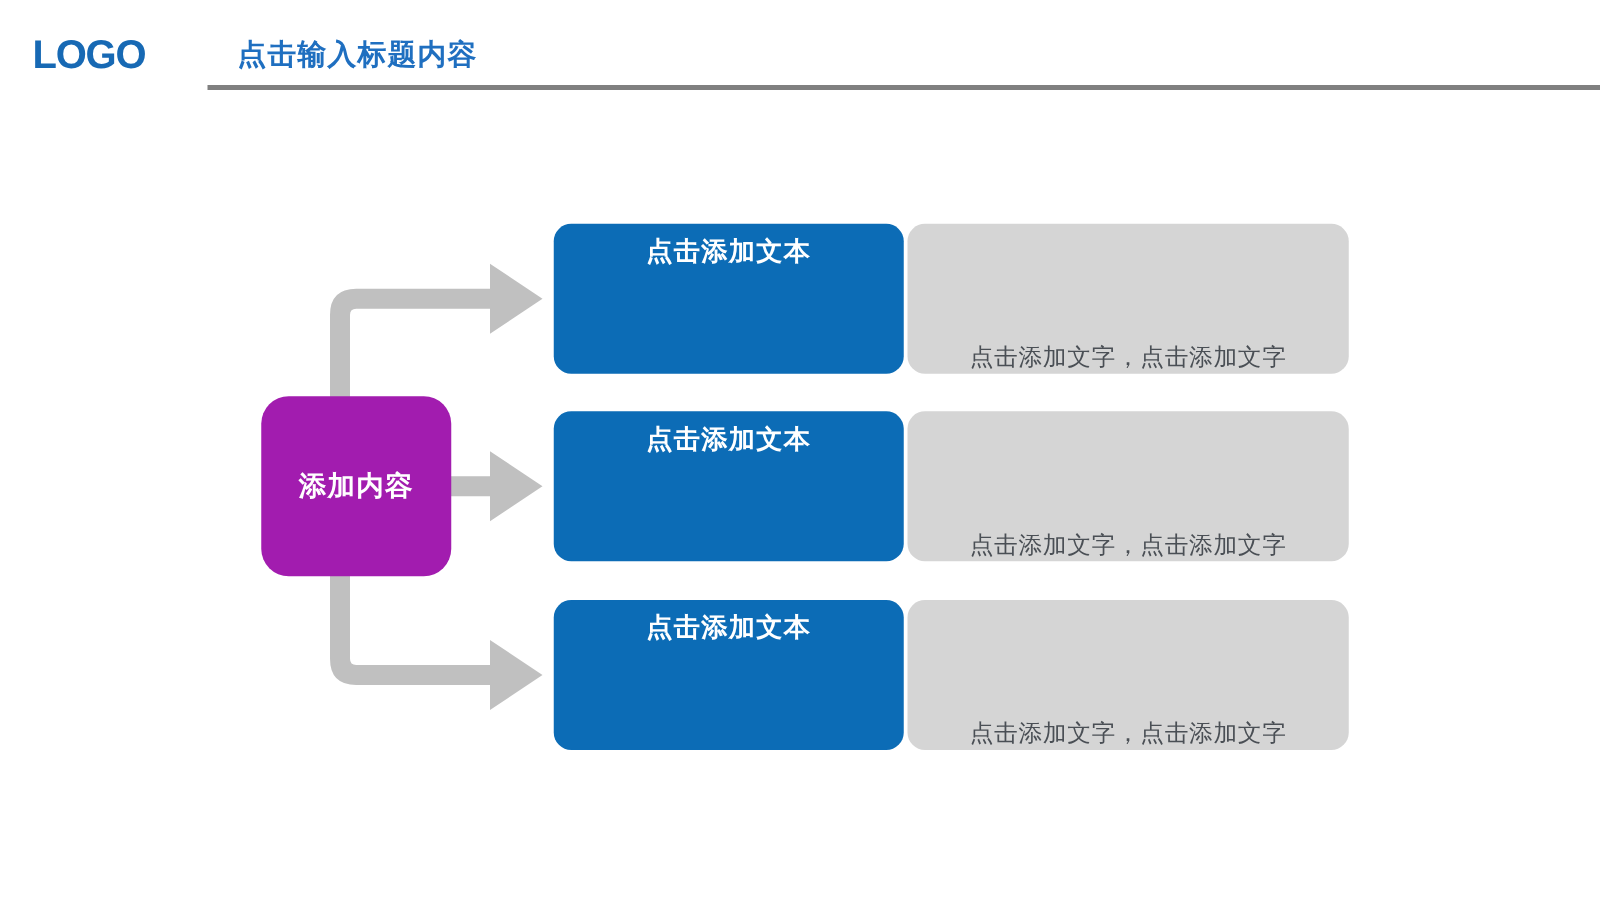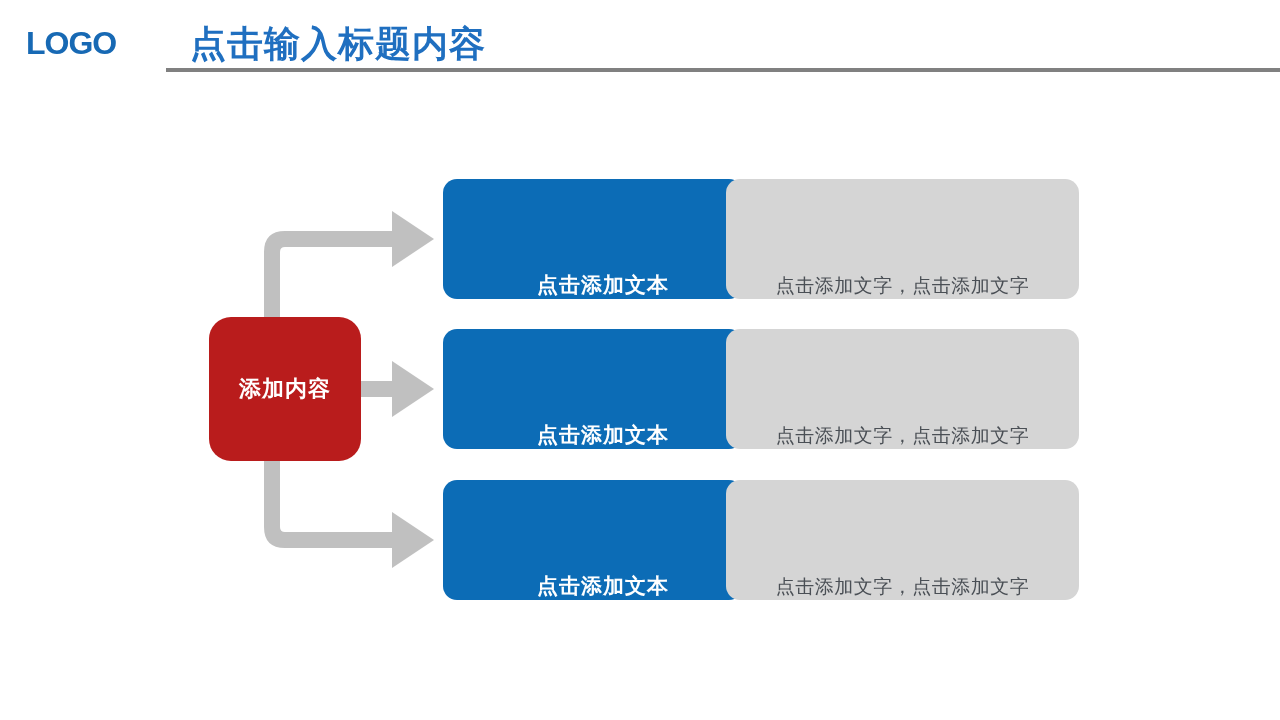--- a/index.html
+++ b/index.html
@@ -31,21 +31,21 @@
     font-weight: bold;
     letter-spacing: -1px;
     color: #1769b4;
     line-height: 48px;
     font-family: "Liberation Sans", sans-serif;
   }
   #header-title {
     position: absolute;
     left: 190px;
     top: 24px;
-    font-size: 36px;
+    font-size: 23px;
     font-weight: bold;
     color: #1f6fc0;
     line-height: 40px;
     letter-spacing: 1px;
     font-family: "DejaVu Sans", "Liberation Sans", sans-serif;
   }
   #header-rule {
     position: absolute;
     left: 166px;
     top: 68px;
@@ -70,21 +70,21 @@
     height: 720px;
   }
 
   
   .root-node {
     position: absolute;
     left: 209px;
     top: 317px;
     width: 152px;
     height: 144px;
-    background: #b91c1c;
+    background: #a21caf;
     border-radius: 22px;
     display: flex;
     align-items: center;
     justify-content: center;
   }
   .root-label {
     color: #ffffff;
     font-size: 22px;
     font-weight: bold;
     letter-spacing: 1px;
@@ -104,23 +104,22 @@
 
   .blue-card {
     position: absolute;
     left: 0;
     top: 0;
     width: 280px;
     height: 120px;
     background: #0c6cb6;
     border-radius: 14px;
     display: flex;
-    align-items: flex-end;
+    align-items: flex-start;
     justify-content: center;
-    padding-left: 20px;
   }
   .blue-card-label {
     color: #ffffff;
     font-size: 21px;
     font-weight: bold;
     letter-spacing: 1px;
     margin-top: 8px;
     font-family: "DejaVu Sans", "Liberation Sans", sans-serif;
   }
   .gray-card {

